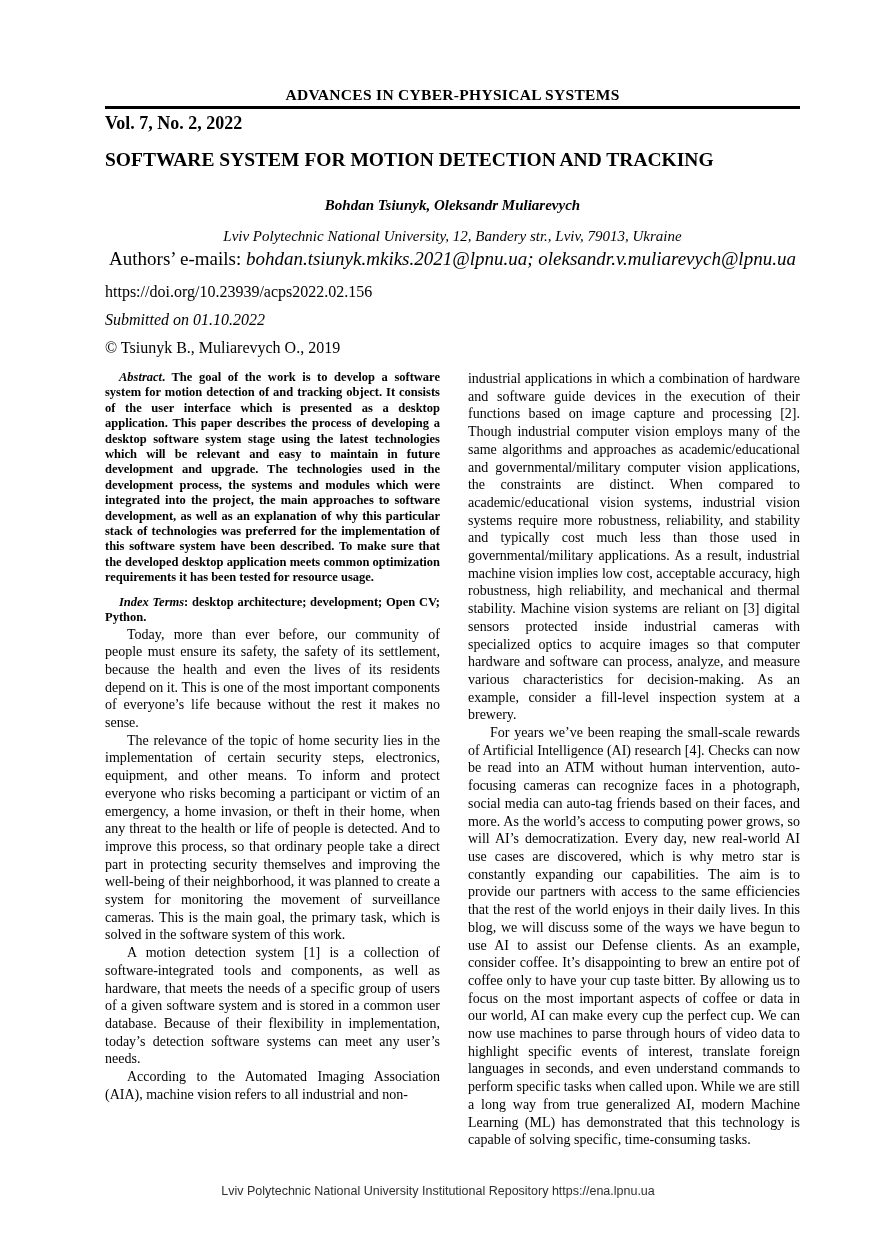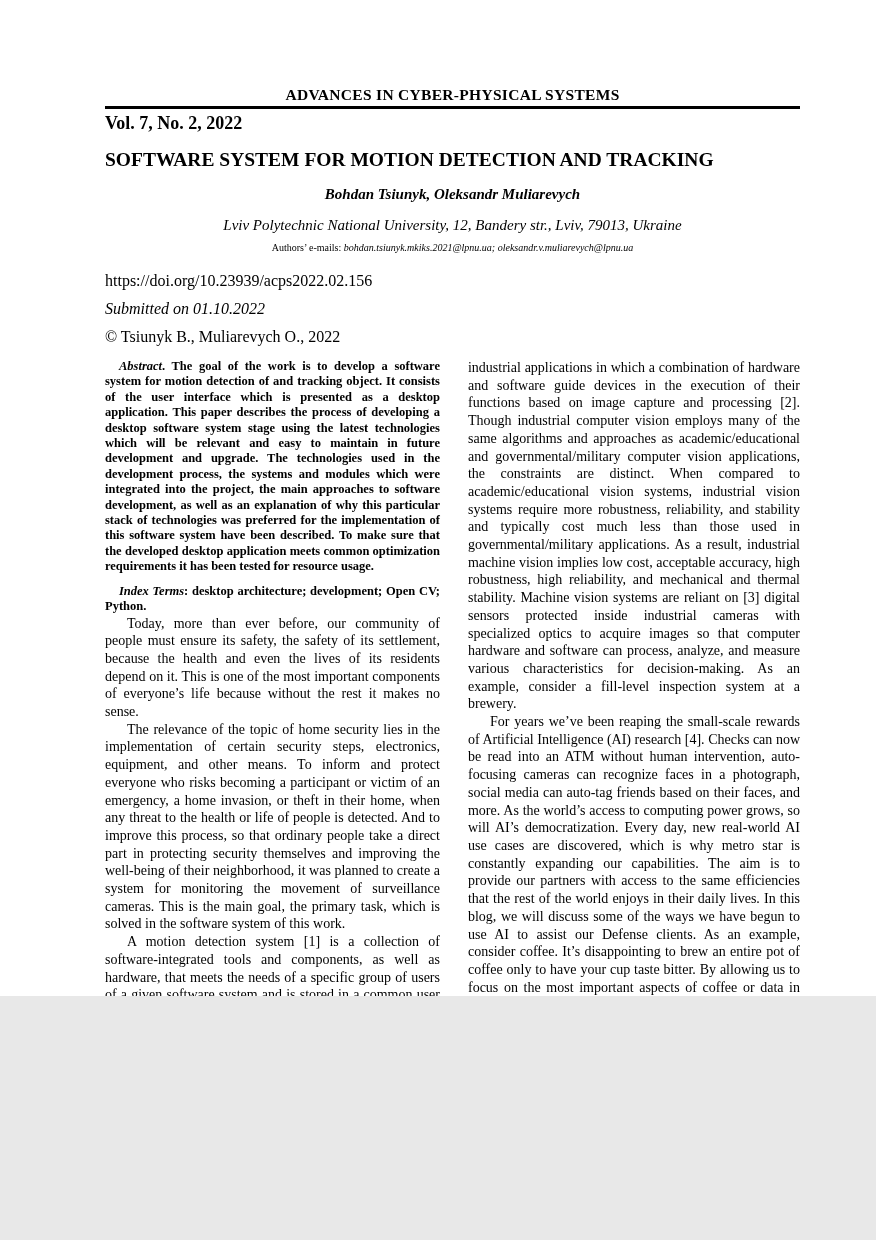--- a/index.html
+++ b/index.html
@@ -1,20 +1,20 @@
 <!DOCTYPE html>
 <html><head>
 <meta charset="utf-8">
 <style>
   * { margin: 0; padding: 0; box-sizing: border-box; }
   html, body { background: #e8e8e8; }
   .page {
     position: relative;
     width: 876px;
-    height: 996px;
+    height: 1240px;
     background: #ffffff;
     margin: 0 auto;
     font-family: "Liberation Serif", serif;
     color: #000000;
     overflow: hidden;
   }
   .content {
     position: absolute;
     left: 105px;
     top: 86px;
@@ -39,38 +39,38 @@
     line-height: 19px;
   }
   .article-title {
     margin-top: 15px;
     text-align: left;
     font-weight: bold;
     font-size: 19.5px;
     line-height: 24px;
   }
   .authors-line {
-    margin-top: 13px;
+    margin-top: 24px;
     text-align: center;
     font-weight: bold;
     font-style: italic;
     font-size: 15px;
     line-height: 19px;
   }
   .affiliation-line {
     margin-top: 12px;
     text-align: center;
     font-style: italic;
     font-size: 15px;
     line-height: 19px;
   }
   .emails-line {
     margin-top: 3px;
     text-align: center;
-    font-size: 10px;
+    font-size: 19px;
     line-height: 19px;
   }
   .emails-line .italic { font-style: italic; }
   .meta { margin-top: 16px; }
   .meta > div { font-size: 16px; line-height: 16px; margin-bottom: 12px; }
   .submitted-line { font-style: italic; }
   .copyright-line { font-size: 14.5px; }
   .columns {
     margin-top: 14px;
     display: flex;
@@ -130,33 +130,34 @@
 
     <div class="authors-line">Bohdan Tsiunyk, Oleksandr Muliarevych</div>
 
     <div class="affiliation-line">Lviv Polytechnic National University, 12, Bandery str., Lviv, 79013, Ukraine</div>
 
     <div class="emails-line"><span>Authors’ e-mails: </span><span class="italic">bohdan.tsiunyk.mkiks.2021@lpnu.ua; oleksandr.v.muliarevych@lpnu.ua</span></div>
 
     <div class="meta">
       <div class="doi-line">https://doi.org/10.23939/acps2022.02.156</div>
       <div class="submitted-line">Submitted on 01.10.2022</div>
-      <div class="copyright-line">© Tsiunyk B., Muliarevych O., 2022</div>
+      <div class="copyright-line">© Tsiunyk B., Muliarevych O., 2019</div>
     </div>
 
     <div class="columns">
       <div class="col-left">
         <p class="abstract-p"><span class="lbl">Abstract</span><span>. The goal of the work is to develop a software system for motion detection of and tracking object. It consists of the user interface which is presented as a desktop application. This paper describes the process of developing a desktop software system stage using the latest technologies which will be relevant and easy to maintain in future development and upgrade. The technologies used in the development process, the systems and modules which were integrated into the project, the main approaches to software development, as well as an explanation of why this particular stack of technologies was preferred for the implementation of this software system have been described. To make sure that the developed desktop application meets common optimization requirements it has been tested for resource usage.</span></p>
         <p class="abstract-p index-terms-p"><span class="lbl">Index Terms</span><span>: desktop architecture; development; Open CV; Python.</span></p>
         <p class="body-p">Today, more than ever before, our community of people must ensure its safety, the safety of its settlement, because the health and even the lives of its residents depend on it. This is one of the most important components of everyone’s life because without the rest it makes no sense.</p>
         <p class="body-p">The relevance of the topic of home security lies in the implementation of certain security steps, electronics, equipment, and other means. To inform and protect everyone who risks becoming a participant or victim of an emergency, a home invasion, or theft in their home, when any threat to the health or life of people is detected. And to improve this process, so that ordinary people take a direct part in protecting security themselves and improving the well-being of their neighborhood, it was planned to create a system for monitoring the movement of surveillance cameras. This is the main goal, the primary task, which is solved in the software system of this work.</p>
         <p class="body-p">A motion detection system [1] is a collection of software-integrated tools and components, as well as hardware, that meets the needs of a specific group of users of a given software system and is stored in a common user database. Because of their flexibility in implementation, today’s detection software systems can meet any user’s needs.</p>
         <p class="body-p">According to the Automated Imaging Association (AIA), machine vision refers to all industrial and non-</p>
       </div>
       <div class="col-right">
         <p class="body-p no-indent">industrial applications in which a combination of hardware and software guide devices in the execution of their functions based on image capture and processing [2]. Though industrial computer vision employs many of the same algorithms and approaches as academic/educational and governmental/military computer vision applications, the constraints are distinct. When compared to academic/educational vision systems, industrial vision systems require more robustness, reliability, and stability and typically cost much less than those used in governmental/military applications. As a result, industrial machine vision implies low cost, acceptable accuracy, high robustness, high reliability, and mechanical and thermal stability. Machine vision systems are reliant on [3] digital sensors protected inside industrial cameras with specialized optics to acquire images so that computer hardware and software can process, analyze, and measure various characteristics for decision-making. As an example, consider a fill-level inspection system at a brewery.</p>
         <p class="body-p">For years we’ve been reaping the small-scale rewards of Artificial Intelligence (AI) research [4]. Checks can now be read into an ATM without human intervention, auto-focusing cameras can recognize faces in a photograph, social media can auto-tag friends based on their faces, and more. As the world’s access to computing power grows, so will AI’s democratization. Every day, new real-world AI use cases are discovered, which is why metro star is constantly expanding our capabilities. The aim is to provide our partners with access to the same efficiencies that the rest of the world enjoys in their daily lives. In this blog, we will discuss some of the ways we have begun to use AI to assist our Defense clients. As an example, consider coffee. It’s disappointing to brew an entire pot of coffee only to have your cup taste bitter. By allowing us to focus on the most important aspects of coffee or data in our world, AI can make every cup the perfect cup. We can now use machines to parse through hours of video data to highlight specific events of interest, translate foreign languages in seconds, and even understand commands to perform specific tasks when called upon. While we are still a long way from true generalized AI, modern Machine Learning (ML) has demonstrated that this technology is capable of solving specific, time-consuming tasks.</p>
       </div>
     </div>
 
   </div>
 
+  <div class="page-footer">Lviv Polytechnic National University Institutional Repository https://ena.lpnu.ua</div>
 </div>
 
 </body></html>

